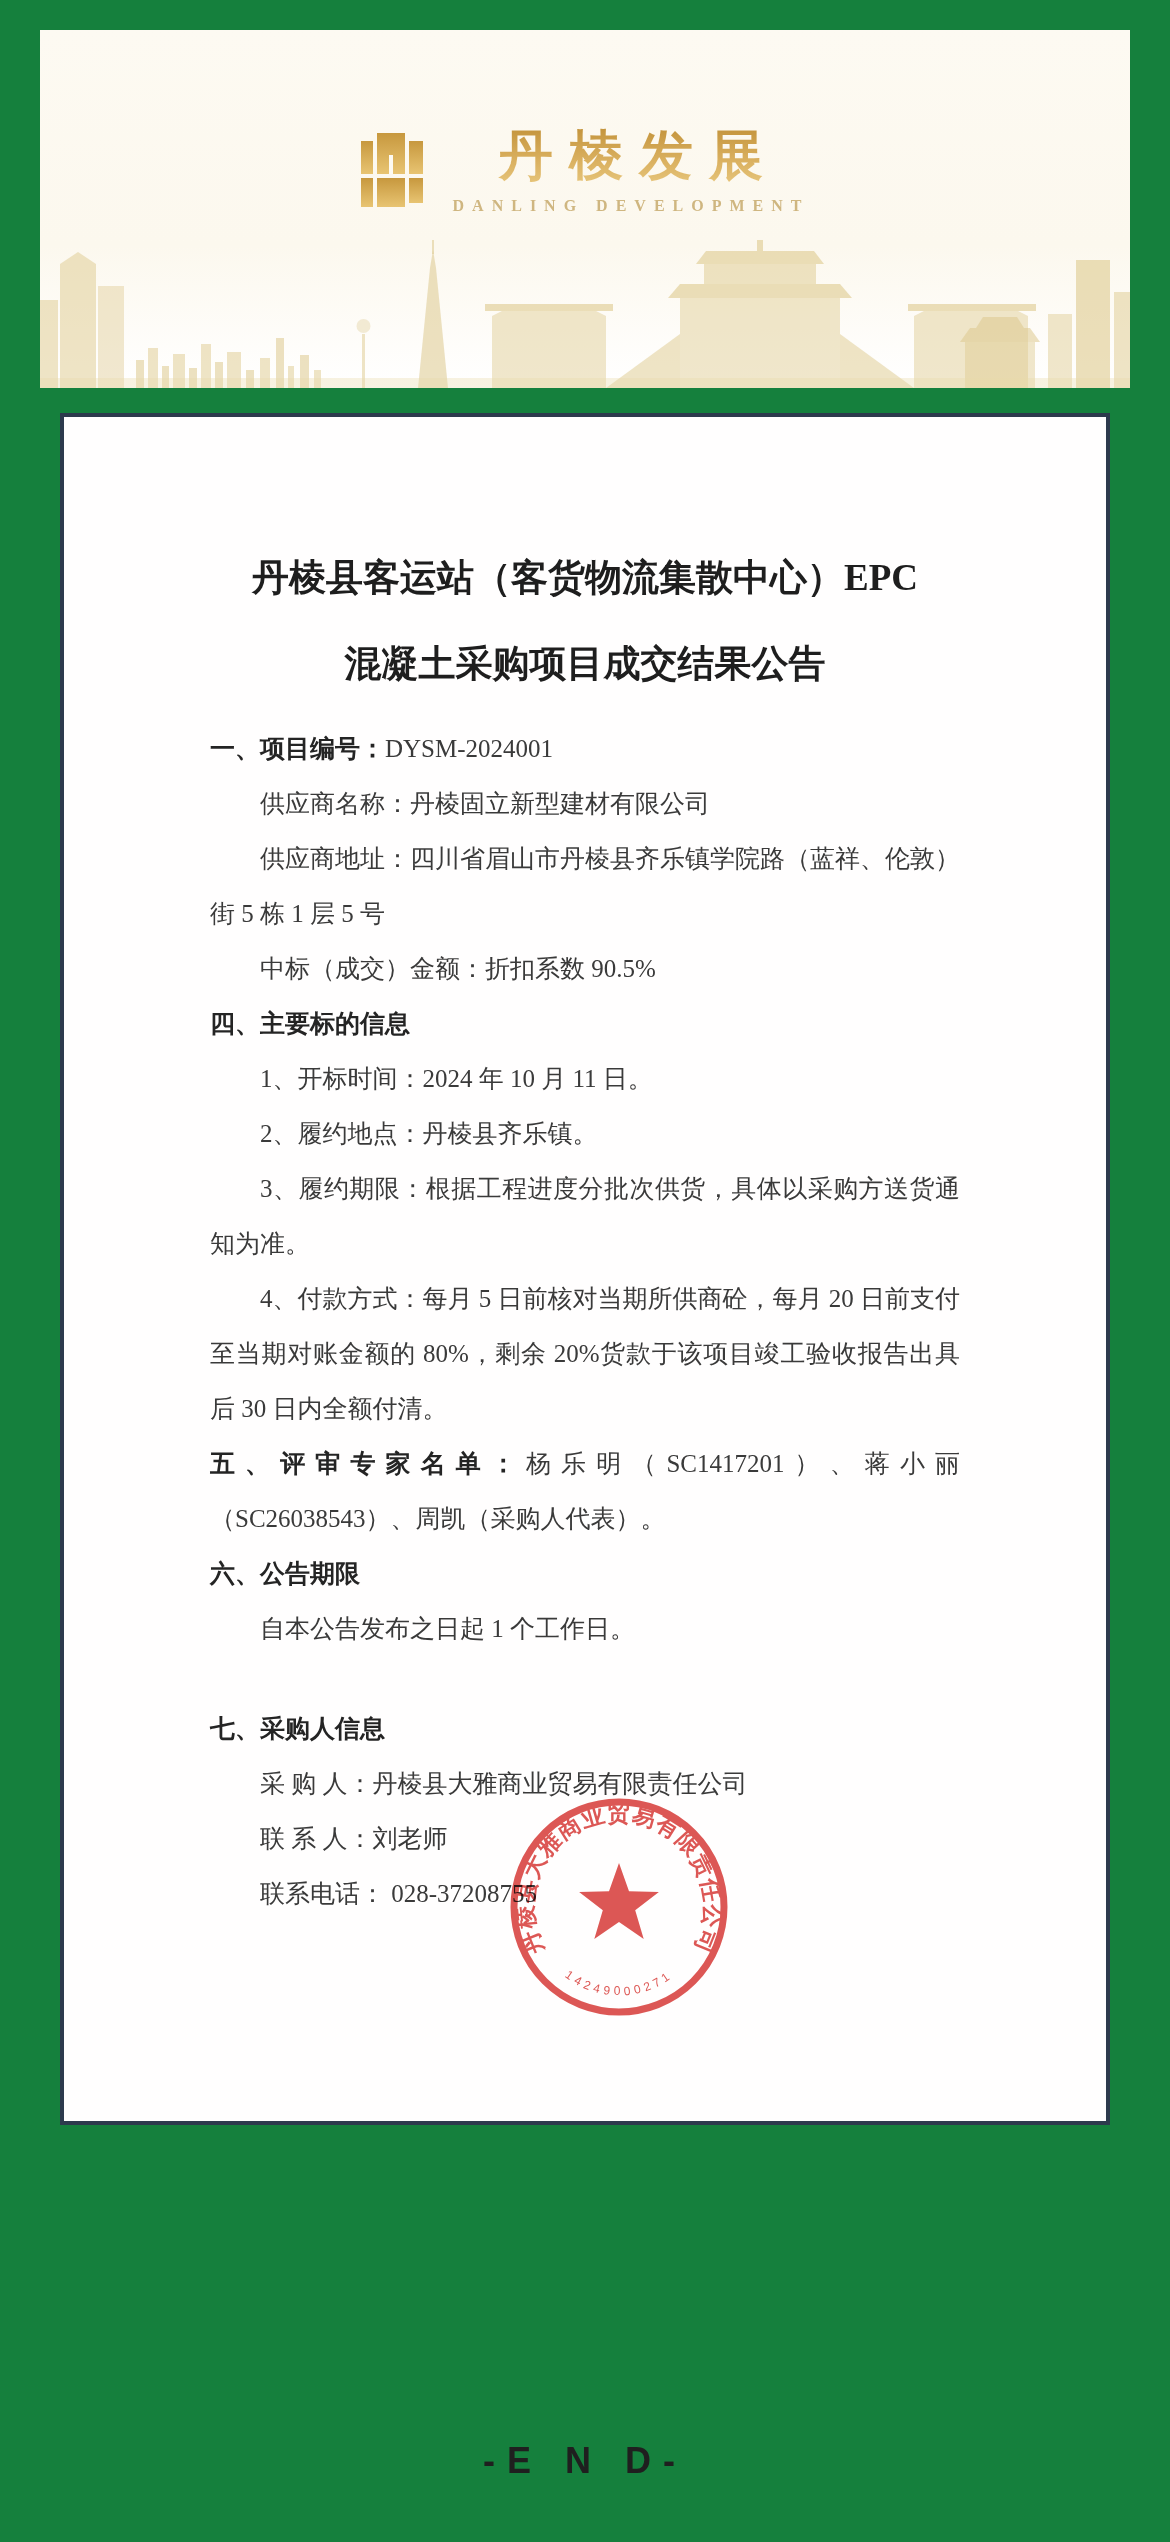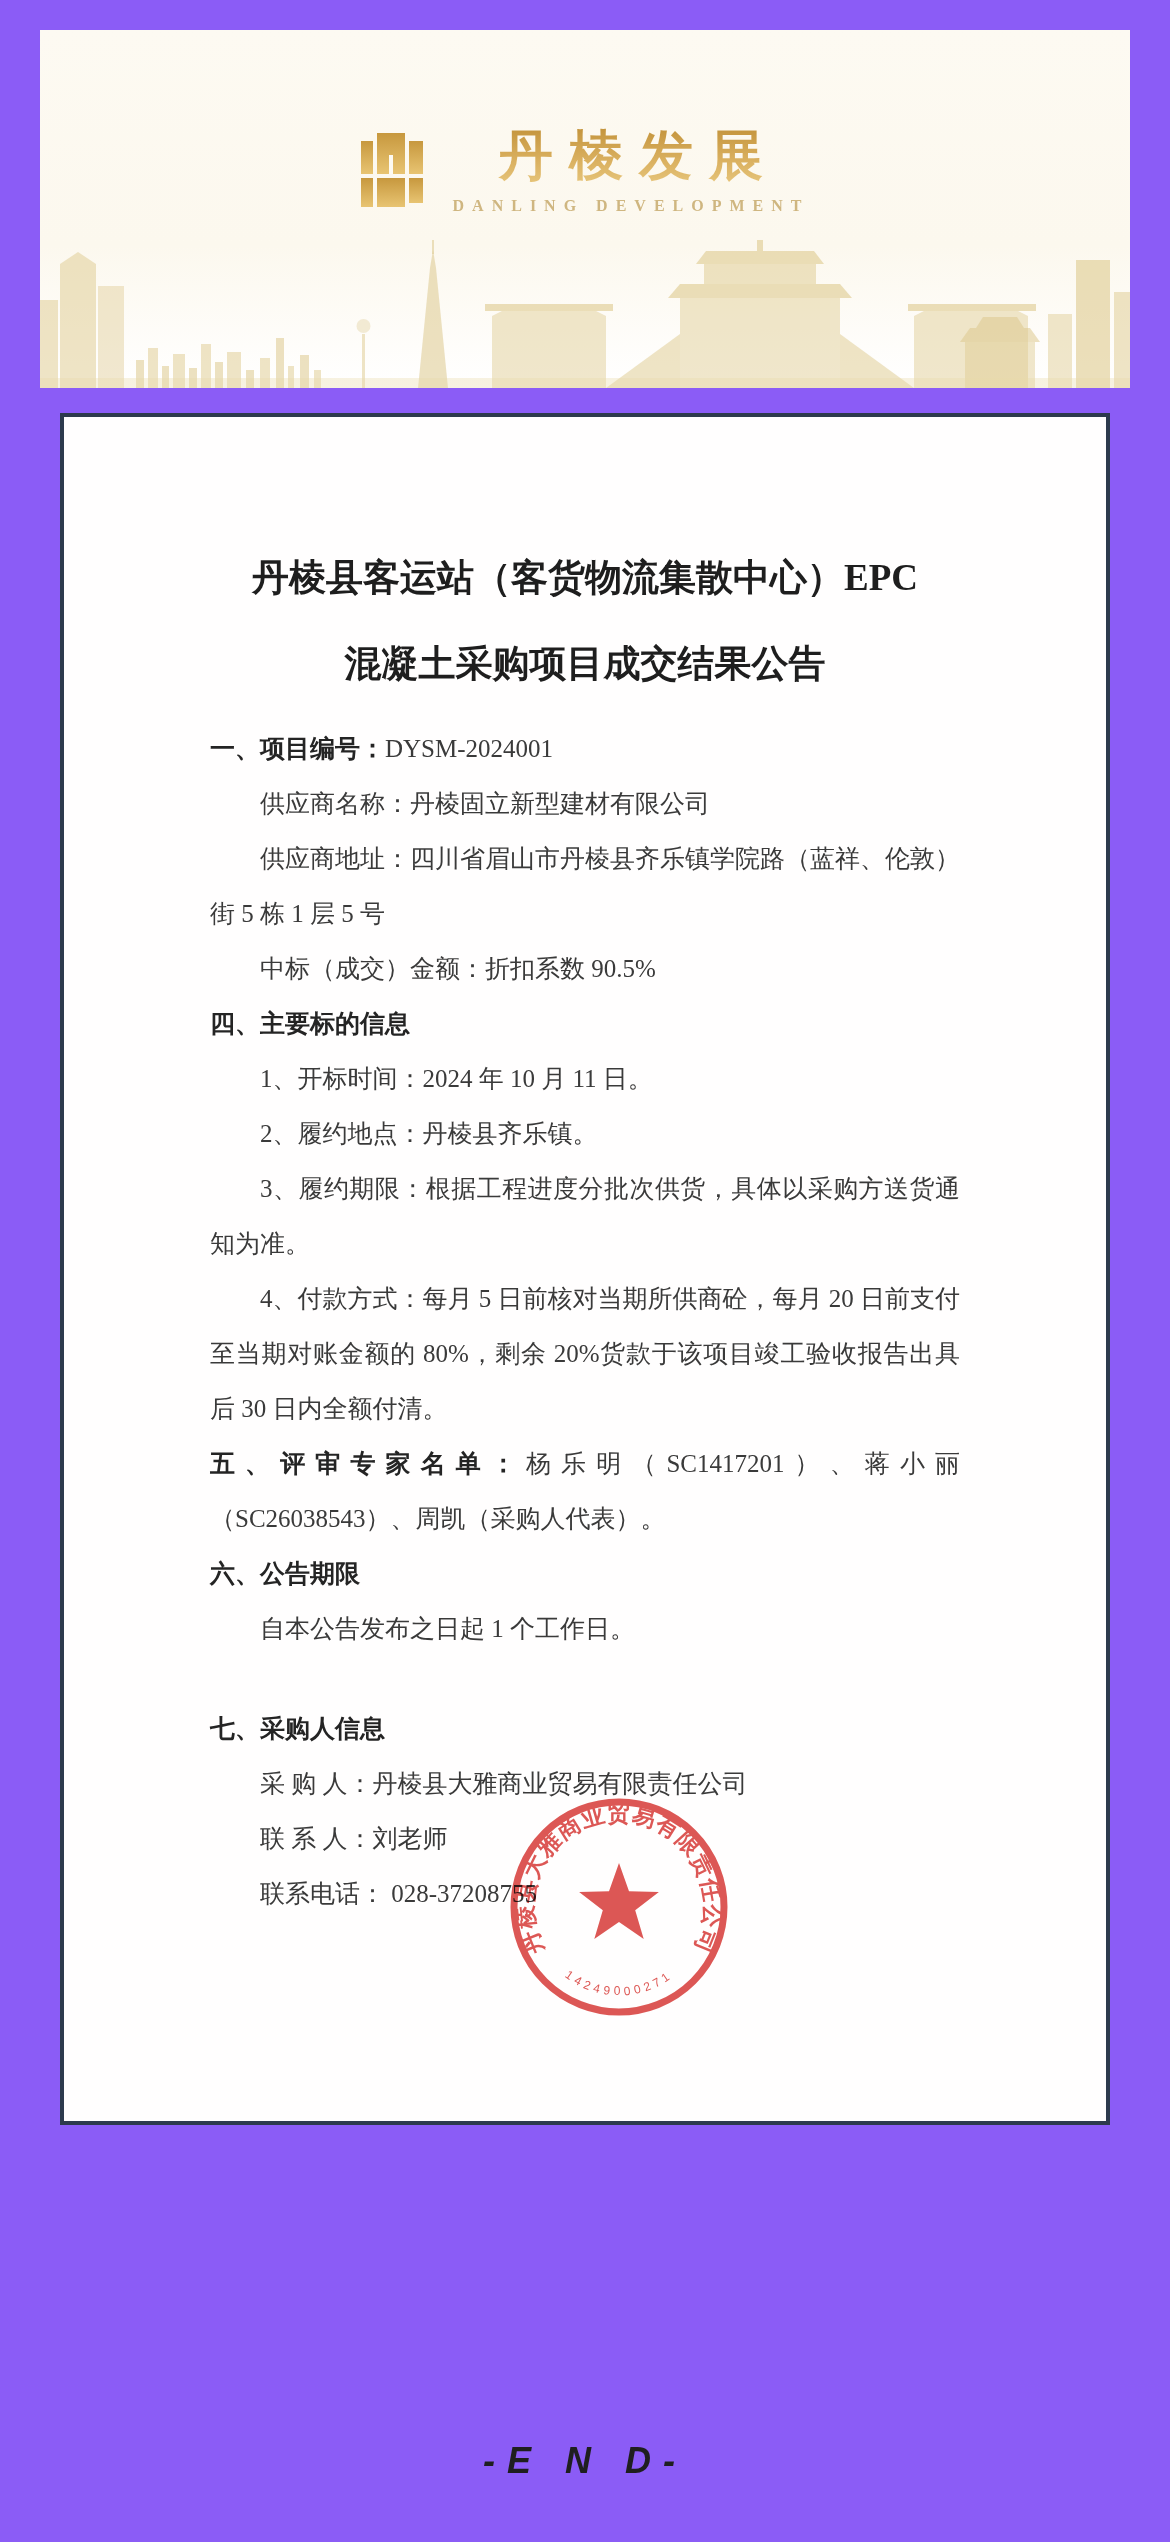--- a/index.html
+++ b/index.html
@@ -1,17 +1,17 @@
 <!DOCTYPE html>
 <html><head>
 <meta charset="utf-8">
 <style>
   html,body{margin:0;padding:0;background:#ffffff;}
   body{font-family:"Liberation Serif","DejaVu Serif",serif;color:#333;}
-  .page{position:relative;width:1170px;height:2542px;margin:0 auto;background:#8b5cf6;overflow:hidden;}
+  .page{position:relative;width:1170px;height:2542px;margin:0 auto;background:#15803d;overflow:hidden;}
 
   
   .header{position:absolute;left:40px;top:30px;width:1090px;height:358px;
           background:linear-gradient(180deg,#fdfaf2 0%,#fcf8ee 60%,#ffffff 100%);}
   .logo-row{position:absolute;left:0;top:95px;width:100%;display:flex;justify-content:center;align-items:center;gap:28px;}
   .logo-mark{width:64px;height:74px;flex:0 0 auto;}
   .logo-text-col{display:flex;flex-direction:column;align-items:center;}
   .logo-cn{font-size:54px;font-weight:700;letter-spacing:16px;line-height:1.15;
            background:linear-gradient(180deg,#c2923a 0%,#d9af5e 55%,#e8c77d 100%);
            -webkit-background-clip:text;background-clip:text;color:transparent;
@@ -33,21 +33,21 @@
   .sec7{margin-top:45px;}
   .purchaser-block{position:relative;}
 
   
   .stamp{position:absolute;left:440px;top:1375px;width:230px;height:230px;
          mix-blend-mode:multiply;opacity:.88;pointer-events:none;}
 
   
   .end-footer{position:absolute;left:0;top:2440px;width:100%;text-align:center;
               font-family:"Liberation Sans","DejaVu Sans",sans-serif;
-              font-size:36px;font-weight:700;letter-spacing:12px;color:#1f1f1f;font-style:italic;}
+              font-size:36px;font-weight:700;letter-spacing:12px;color:#1f1f1f;}
 </style>
 </head>
 <body>
 
 <div class="page">
 
   <div class="header">
     <div class="logo-row">
       <svg class="logo-mark" viewBox="0 0 64 74">
         <defs>

